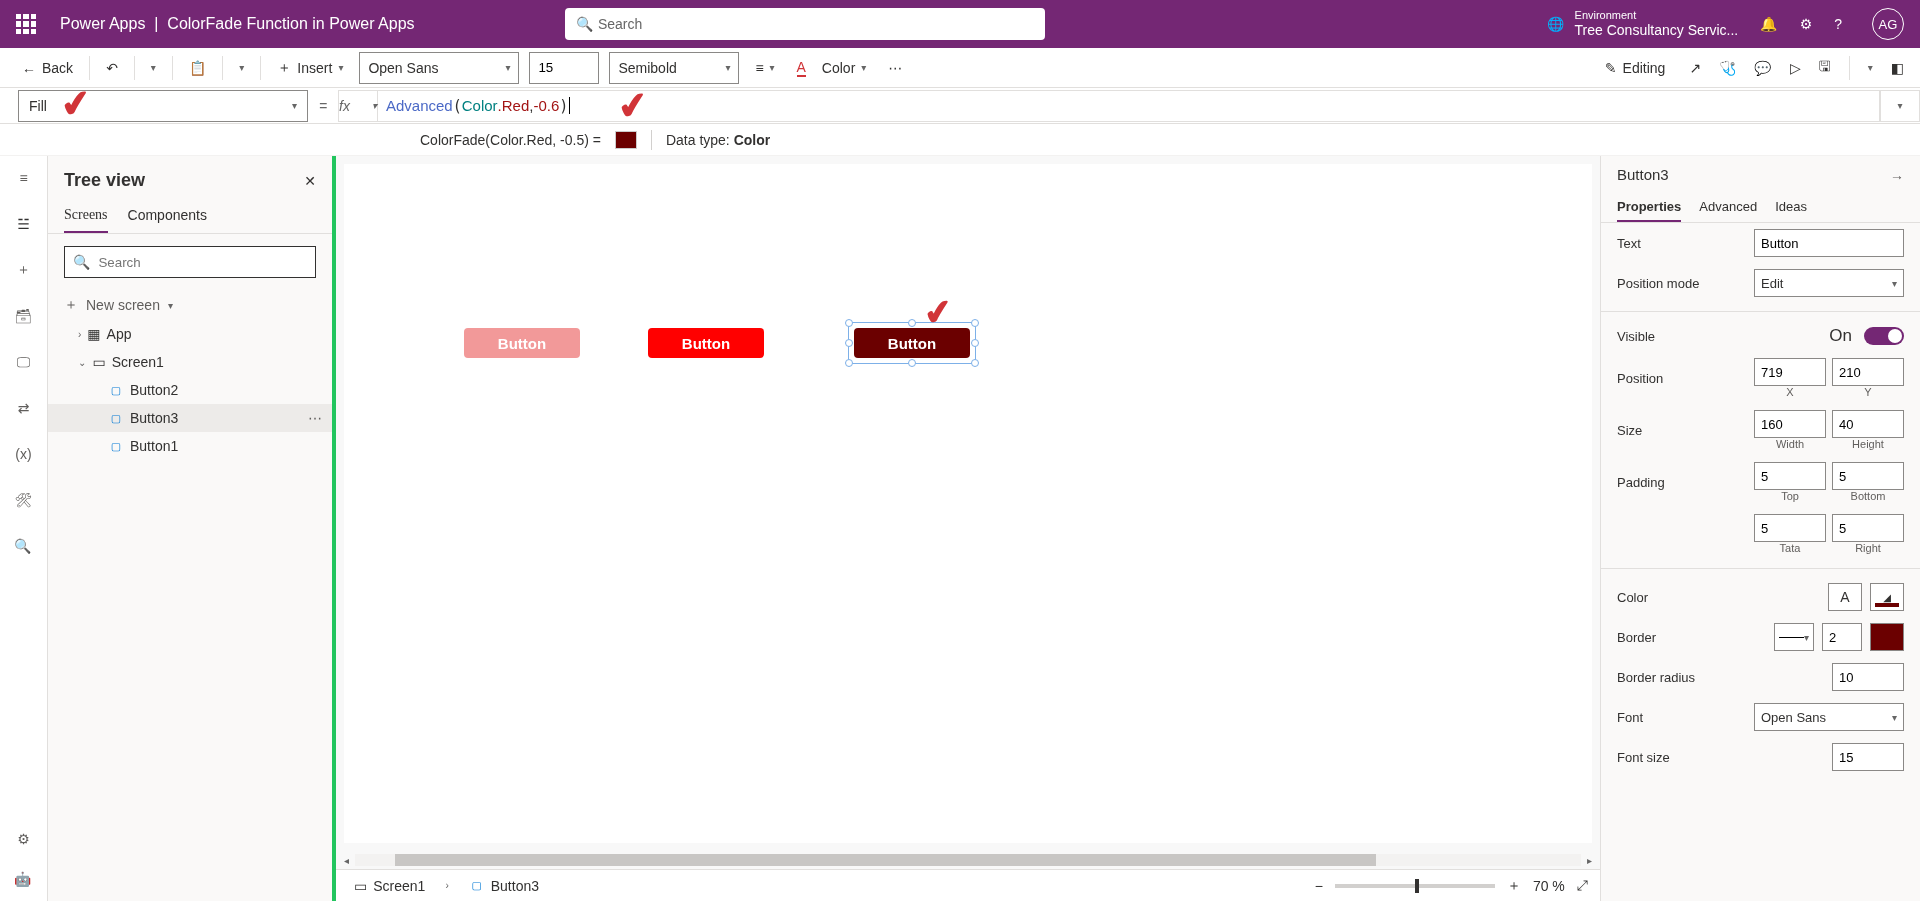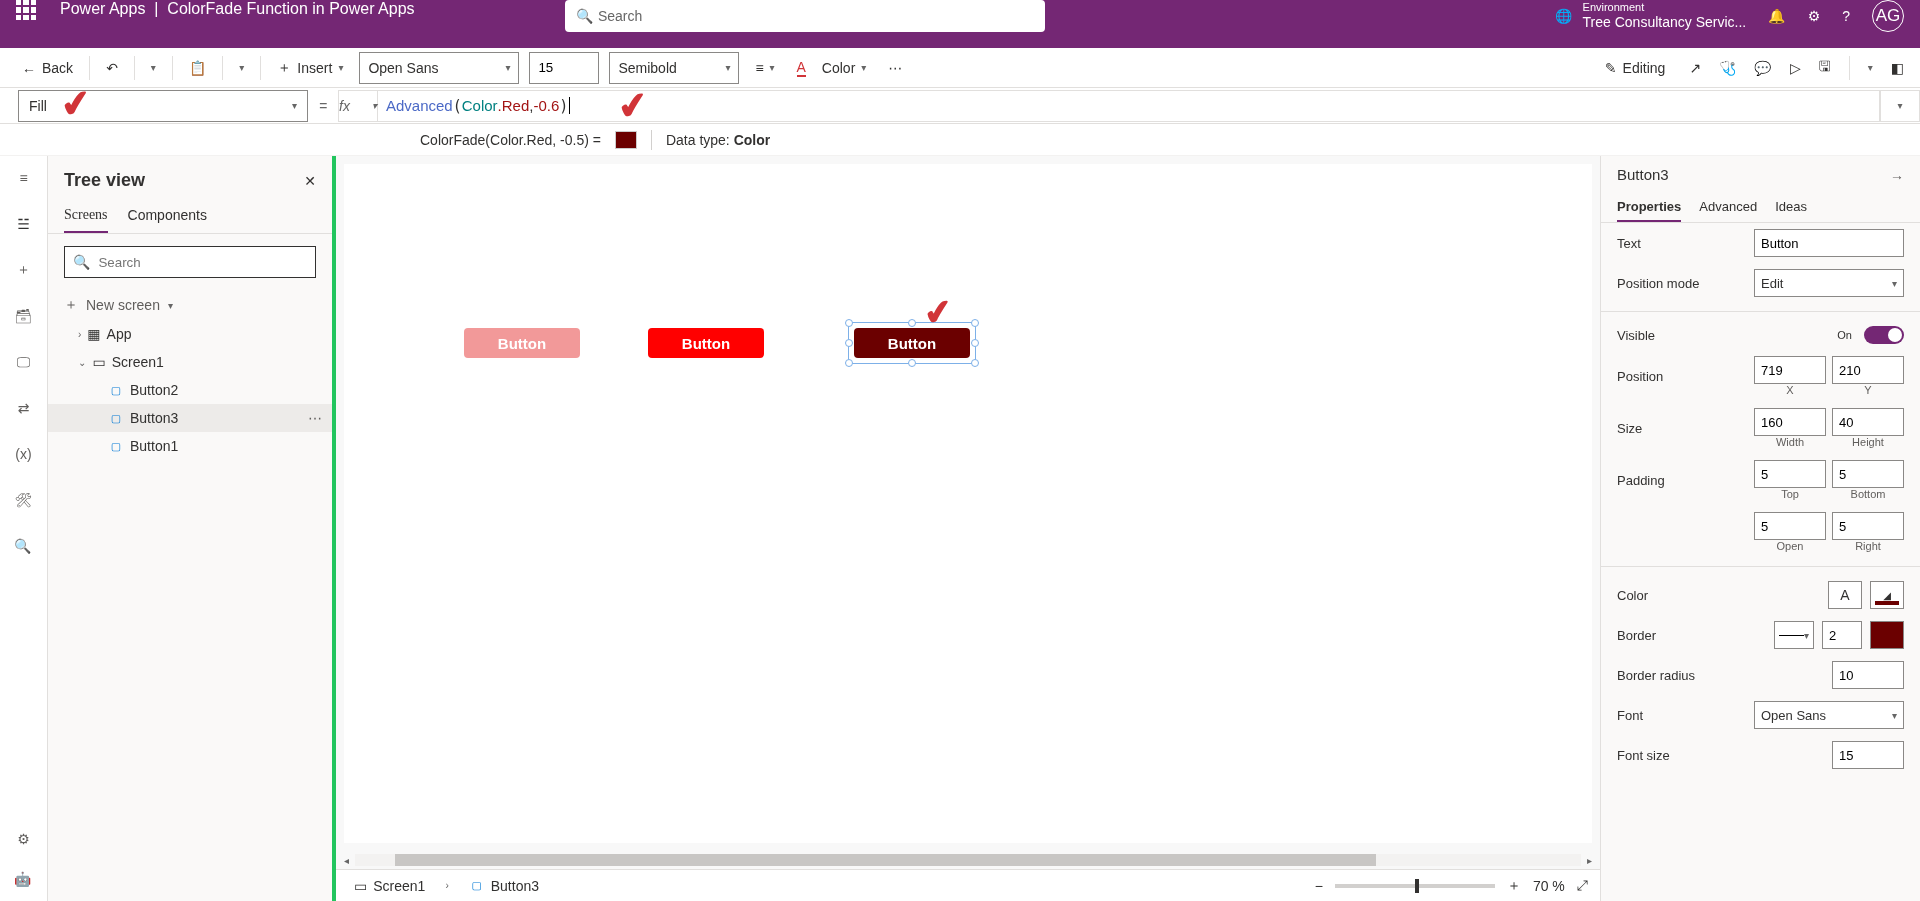--- a/index.html
+++ b/index.html
@@ -1,29 +1,29 @@
 <!DOCTYPE html>
 <html><head>
 <meta charset="utf-8">
 <style>
 * { box-sizing: border-box; margin: 0; padding: 0; font-family: 'Segoe UI', sans-serif; }
 body { width: 1920px; height: 901px; overflow: hidden; background: #fff; font-size: 14px; color: #323130; }
 
 
-.header { height: 48px; background: #742774; display: flex; align-items: flex-start; color: #fff; padding: 0 16px; }
+.header { height: 48px; background: #742774; display: flex; align-items: center; color: #fff; padding: 0 16px; }
 .waffle { width: 20px; height: 20px; display: grid; grid-template-columns: repeat(3,1fr); gap: 2px; cursor: pointer; }
 .waffle span { background: #fff; }
 .header-title { margin-left: 24px; font-size: 16px; }
 .header-search { margin-left: 150px; width: 480px; height: 32px; background: #fff; border-radius: 4px; display: flex; align-items: center; padding: 0 12px; color: #666; }
 .header-right { margin-left: auto; display: flex; align-items: center; gap: 22px; }
 .env-block { display: flex; align-items: center; gap: 10px; }
 .env-text { line-height: 1.2; }
 .env-label { font-size: 11px; }
 .env-name { font-size: 14px; }
-.avatar { width: 32px; height: 32px; border-radius: 50%; border: 1.5px solid #fff; display: flex; align-items: center; justify-content: center; font-size: 17px; }
+.avatar { width: 32px; height: 32px; border-radius: 50%; border: 1.5px solid #fff; display: flex; align-items: center; justify-content: center; font-size: 13px; margin-left: 8px; }
 
 
 .toolbar { height: 40px; border-bottom: 1px solid #e1dfdd; display: flex; align-items: center; padding: 0 16px; gap: 10px; }
 .tb-btn { display: flex; align-items: center; gap: 6px; padding: 4px 6px; cursor: pointer; color: #323130; }
 .tb-sep { width: 1px; height: 24px; background: #e1dfdd; }
 .tb-select { height: 32px; border: 1px solid #8a8886; background: #fff; padding: 0 8px; display: flex; align-items: center; justify-content: space-between; }
 .tb-font { width: 160px; }
 .tb-size { width: 70px; }
 .tb-weight { width: 130px; }
 .tb-right { margin-left: auto; display: flex; align-items: center; gap: 18px; }
@@ -365,21 +365,21 @@
     <div class="prop-row">
         <div class="prop-label">Position mode</div>
         <div class="prop-select2">
           <span>Edit</span>
           <span class="chev">▾</span>
         </div>
       </div>
     <div class="prop-divider"></div>
     <div class="prop-row">
         <div class="prop-label">Visible</div>
-        <span style="font-size:11px;margin-right:4px;">On</span>
+        <span style="font-size:17px;margin-right:4px;">On</span>
         <div class="toggle"></div>
       </div>
     <div class="prop-row">
         <div class="prop-label">Position</div>
       <div class="xy-pair">
         <div class="xy-col">
             <input class="prop-input sm" value="719" style="">
             <div class="xy-label">X</div>
           </div>
         <div class="xy-col">
@@ -412,21 +412,21 @@
             <input class="prop-input sm" value="5" style="">
             <div class="xy-label">Bottom</div>
           </div>
       </div>
     </div>
     <div class="prop-row">
         <div class="prop-label"></div>
       <div class="xy-pair">
         <div class="xy-col">
             <input class="prop-input sm" value="5" style="">
-            <div class="xy-label">Open</div>
+            <div class="xy-label">Tata</div>
           </div>
         <div class="xy-col">
             <input class="prop-input sm" value="5" style="">
             <div class="xy-label">Right</div>
           </div>
       </div>
     </div>
     <div class="prop-divider"></div>
     <div class="prop-row">
         <div class="prop-label">Color</div>

